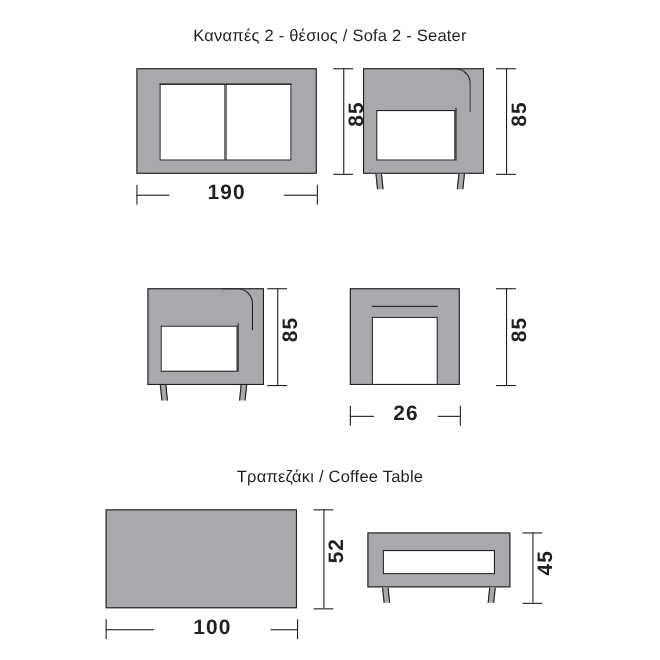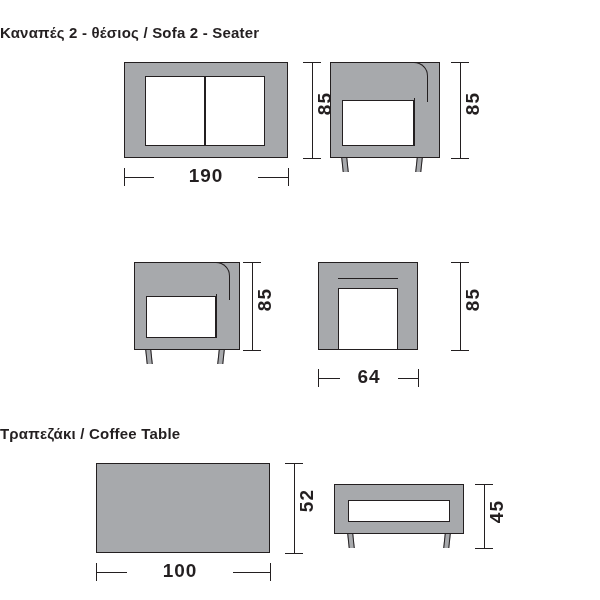--- a/index.html
+++ b/index.html
@@ -15,24 +15,24 @@
     position: relative;
     overflow: hidden;
   }
   .page {
     position: absolute;
     inset: 0;
   }
   .section-title {
     position: absolute;
     width: 100%;
+    text-align: center;
     font-size: 15px;
     letter-spacing: 0.2px;
     color: #231f20;
-    font-weight: bold;
   }
   .fig {
     position: absolute;
   }
   
   .body-fill {
     position: absolute;
     background: #a7a9ac;
     border: 1.2px solid #231f20;
     box-sizing: border-box;
@@ -182,41 +182,41 @@
     <div class="dim-line-v" style="left:460px; top:262px; height:88px;"></div>
     <div class="tick-h" style="left:451px; top:262px; width:18px;"></div>
     <div class="tick-h" style="left:451px; top:350px; width:18px;"></div>
     <div class="dim-label-v" style="left:463px; top:288px;">85</div>
   </div>
 
   <div>
     <div class="dim-line-h" style="left:318px; top:378px; width:100px;"></div>
     <div class="tick-v" style="left:318px; top:369px; height:18px;"></div>
     <div class="tick-v" style="left:418px; top:369px; height:18px;"></div>
-    <div class="dim-label-h" style="left:340px; top:367px; width:58px; background:#ffffff;">64</div>
+    <div class="dim-label-h" style="left:340px; top:367px; width:58px; background:#ffffff;">26</div>
   </div>
 
   <div class="section-title" style="top:425px;">Τραπεζάκι / Coffee Table</div>
 
   <div class="fig">
     <div class="body-fill" style="left:96px; top:463px; width:174px; height:90px;"></div>
   </div>
 
   <div>
     <div class="dim-line-v" style="left:294px; top:463px; height:90px;"></div>
     <div class="tick-h" style="left:285px; top:463px; width:18px;"></div>
     <div class="tick-h" style="left:285px; top:553px; width:18px;"></div>
     <div class="dim-label-v" style="left:297px; top:489px;">52</div>
   </div>
 
   <div>
     <div class="dim-line-h" style="left:96px; top:572px; width:174px;"></div>
     <div class="tick-v" style="left:96px; top:563px; height:18px;"></div>
     <div class="tick-v" style="left:270px; top:563px; height:18px;"></div>
-    <div class="dim-label-h" style="left:127px; top:561px; width:106px; background:#ffffff;">100</div>
+    <div class="dim-label-h" style="left:140px; top:561px; width:106px; background:#ffffff;">100</div>
   </div>
 
   <div class="fig">
     <div class="body-fill" style="left:334px; top:484px; width:130px; height:50px;"></div>
     <div class="white-fill" style="left:348px; top:500px; width:102px; height:22px;"></div>
     <div class="leg" style="left:348px; top:534px; width:6px; height:14px; transform:skewX(6deg);"></div>
     <div class="leg" style="left:444px; top:534px; width:6px; height:14px; transform:skewX(-6deg);"></div>
   </div>
 
   <div>

